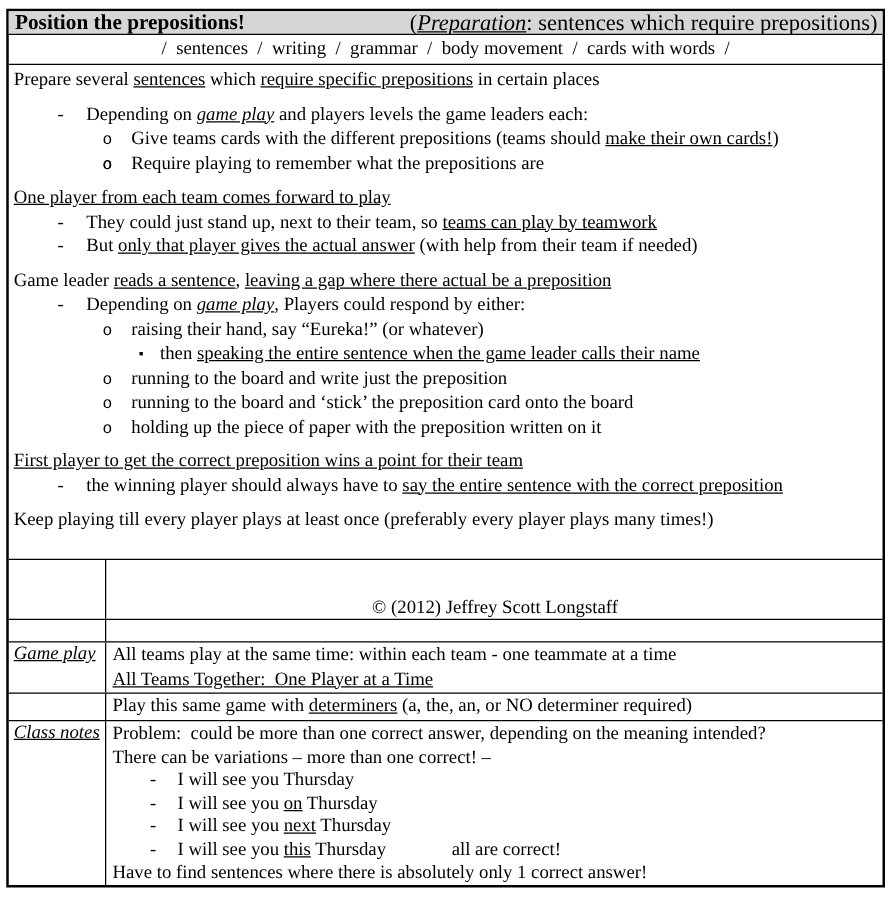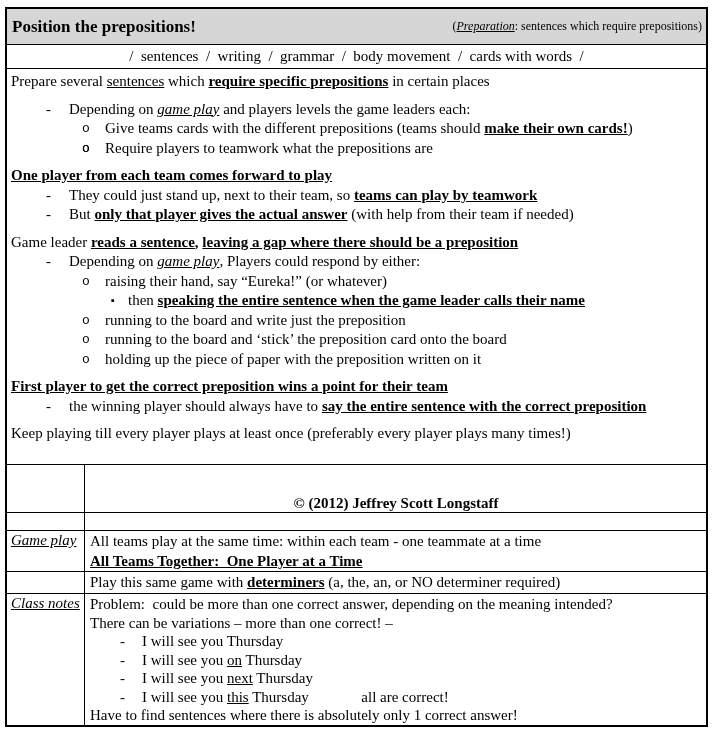--- a/index.html
+++ b/index.html
@@ -15,34 +15,34 @@
   .doc {
     position: absolute;
     left: 5px;
     top: 7px;
     width: 703px;
     border: 2px solid #000;
     background: #fff;
   }
   
   .u { text-decoration: underline; }
-  .b { font-weight: bold; margin-top: 29px; }
+  .b { font-weight: normal; margin-top: 29px; }
   .i { font-style: italic; }
 
   
   .row-header {
     display: flex;
     justify-content: space-between;
     align-items: center;
     background: #d6d6d6;
-    height: 35px;
+    height: 18px;
     padding: 0 4px 0 5px;
   }
   .row-header .title { font-weight: bold; font-size: 17px; white-space: pre; }
-  .row-header .prep  { font-size: 12px; white-space: pre; }
+  .row-header .prep  { font-size: 18px; white-space: pre; }
 
   
   .row-tags {
     border-top: 1px solid #000;
     height: 24px;
     line-height: 23px;
     text-align: center;
     white-space: pre;
   }
 
@@ -100,27 +100,27 @@
   </div>
 
   <div class="row-tags">/  sentences  /  writing  /  grammar  /  body movement  /  cards with words  /</div>
 
   <div class="row-content">
       <div class="line p"><span>Prepare several </span><span class="u">sentences</span><span> which </span><span class="b u">require specific prepositions</span><span> in certain places</span></div>
       <div class="gap"></div>
       <div class="line li1"><span class="blt blt-li1">-</span><span>Depending on </span><span class="i u">game play</span><span> and players levels the game leaders each:</span></div>
       <div class="line li2"><span class="blt blt-li2">o</span><span>Give teams cards with the different prepositions (teams should </span><span class="b u">make their own cards!</span><span>)</span></div>
       <div class="line li2"><span class="blt blt-li2">o</span></div>
-      <div class="line li2"><span class="blt blt-li2">o</span><span>Require players to teamwork what the prepositions are</span></div>
+      <div class="line li2"><span class="blt blt-li2">o</span><span>Require playing to remember what the prepositions are</span></div>
       <div class="gap"></div>
       <div class="line p"><span class="b u">One player from each team comes forward to play</span></div>
       <div class="line li1"><span class="blt blt-li1">-</span><span>They could just stand up, next to their team, so </span><span class="b u">teams can play by teamwork</span></div>
       <div class="line li1"><span class="blt blt-li1">-</span><span>But </span><span class="b u">only that player gives the actual answer</span><span> (with help from their team if needed)</span></div>
       <div class="gap"></div>
-      <div class="line p"><span>Game leader </span><span class="b u">reads a sentence</span><span class="b">, </span><span class="b u">leaving a gap where there should be a preposition</span></div>
+      <div class="line p"><span>Game leader </span><span class="b u">reads a sentence</span><span class="b">, </span><span class="b u">leaving a gap where there actual be a preposition</span></div>
       <div class="line li1"><span class="blt blt-li1">-</span><span>Depending on </span><span class="i u">game play</span><span>, Players could respond by either:</span></div>
       <div class="line li2"><span class="blt blt-li2">o</span><span>raising their hand, say “Eureka!” (or whatever)</span></div>
       <div class="line li3"><span class="blt blt-li3">▪</span><span>then </span><span class="b u">speaking the entire sentence when the game leader calls their name</span></div>
       <div class="line li2"><span class="blt blt-li2">o</span><span>running to the board and write just the preposition</span></div>
       <div class="line li2"><span class="blt blt-li2">o</span><span>running to the board and ‘stick’ the preposition card onto the board</span></div>
       <div class="line li2"><span class="blt blt-li2">o</span><span>holding up the piece of paper with the preposition written on it</span></div>
       <div class="gap"></div>
       <div class="line p"><span class="b u">First player to get the correct preposition wins a point for their team</span></div>
       <div class="line li1"><span class="blt blt-li1">-</span><span>the winning player should always have to </span><span class="b u">say the entire sentence with the correct preposition</span></div>
       <div class="gap"></div>

